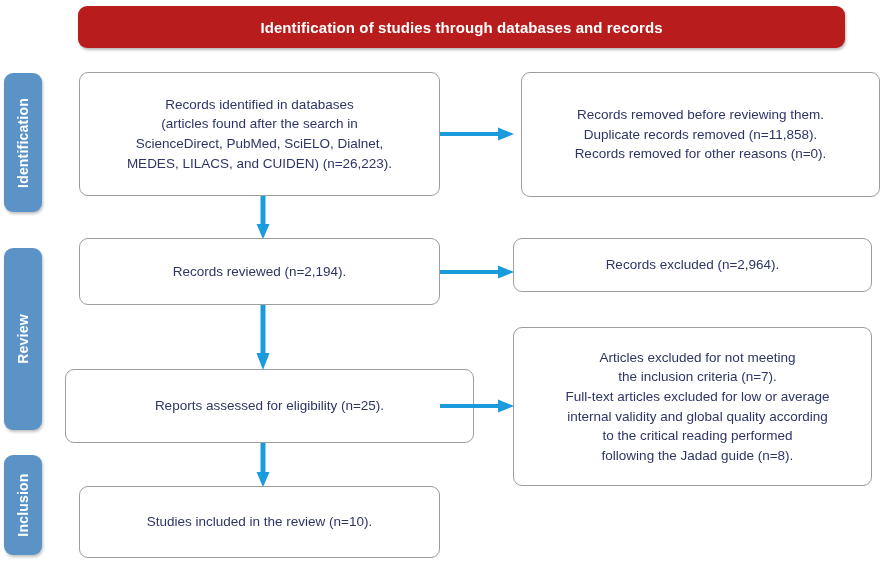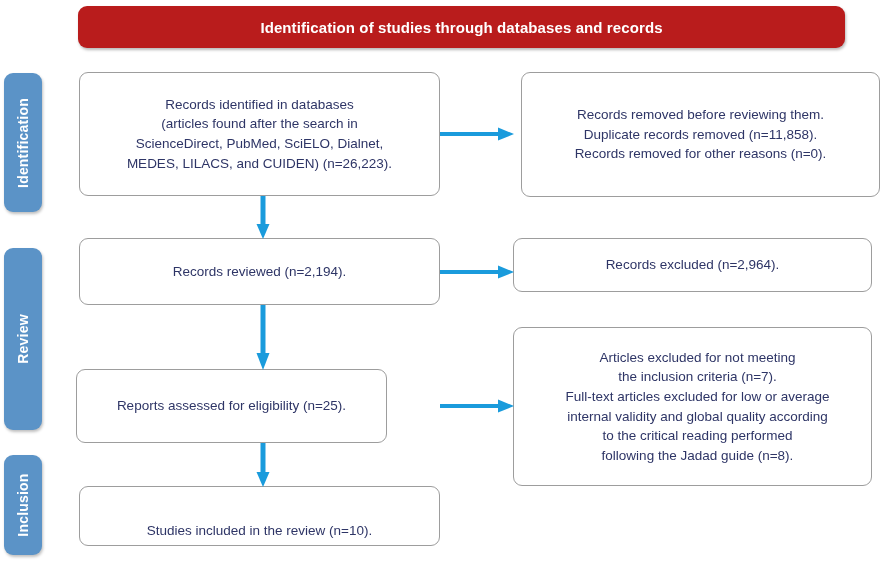--- a/index.html
+++ b/index.html
@@ -81,23 +81,23 @@
     font-size: 13.5px;
     line-height: 1.45;
     text-align: center;
     white-space: pre-line;
   }
 
   #box-identified       { left: 79px;  top: 72px;  width: 361px; height: 124px; }
   #box-removed          { left: 513px; top: 72px;  width: 359px; height: 125px; margin-left: 8px; }
   #box-reviewed         { left: 79px;  top: 238px; width: 361px; height: 67px;  }
   #box-excluded         { left: 513px; top: 238px; width: 359px; height: 54px;  }
-  #box-eligibility      { left: 76px;  top: 369px; width: 311px; height: 74px;  }
+  #box-eligibility      { left: 65px;  top: 369px; width: 409px; height: 74px;  }
   #box-articles-excluded{ left: 513px; top: 327px; width: 359px; height: 159px; padding-left: 20px; }
-  #box-included         { left: 79px;  top: 486px; width: 361px; height: 60px; align-items: flex-end;  }
+  #box-included         { left: 79px;  top: 486px; width: 361px; height: 72px;  }
 
   
   .arrow-h, .arrow-v {
     position: absolute;
   }
   .arrow-h { height: 14px; }
   .arrow-v { width: 14px; }
 
   #arrow-identified-to-removed  { left: 440px; top: 127px; width: 74px; }
   #arrow-reviewed-to-excluded   { left: 440px; top: 265px; width: 74px; }

